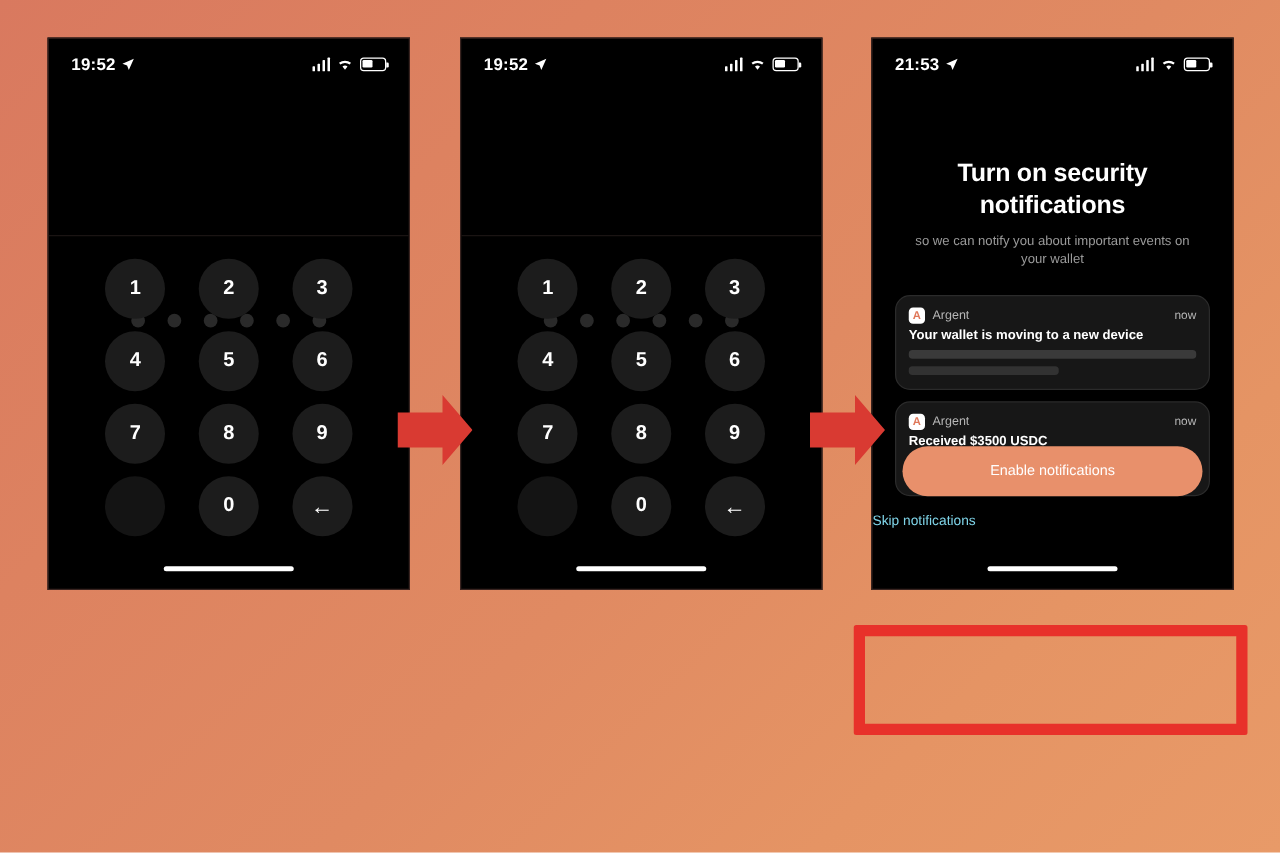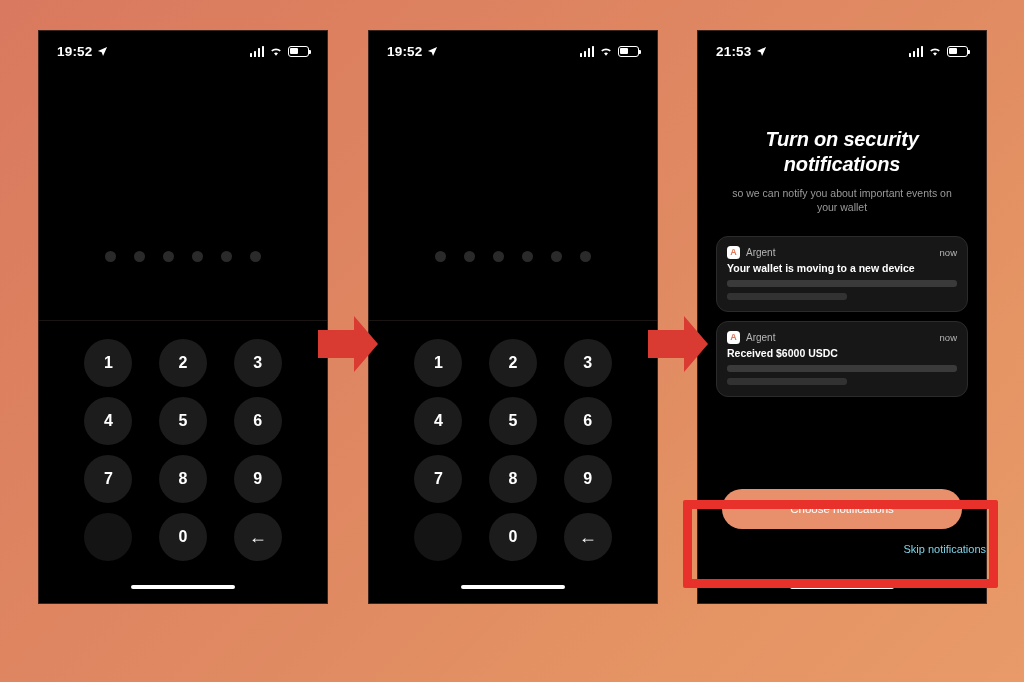--- a/index.html
+++ b/index.html
@@ -11,21 +11,21 @@
   body {
     background: linear-gradient(135deg, #d9795f 0%, #dd8260 28%, #e08a62 55%, #e59464 78%, #e89a68 100%);
     position: relative;
   }
 
   
   .phone {
     position: absolute;
     top: 30px;
     width: 290px;
-    height: 574px;
+    height: 442px;
     background: #000;
     border: 1px solid #3a2420;
     overflow: hidden;
   }
   #phone-1 { left: 38px; }
   #phone-2 { left: 368px; }
   #phone-3 { left: 697px; }
 
   
   .statusbar {
@@ -92,21 +92,21 @@
 
   .home-indicator {
     position: absolute; left: 50%; transform: translateX(-50%);
     bottom: 14px; width: 104px; height: 4.5px;
     background: #fff; border-radius: 3px;
   }
 
   
   .p3-title {
     color: #fff; text-align: center; font-size: 20px; font-weight: 700;
-    line-height: 25px; padding: 62px 34px 0 34px; letter-spacing: -.2px; font-style: italic;
+    line-height: 25px; padding: 62px 34px 0 34px; letter-spacing: -.2px;
   }
   .p3-sub {
     color: #9a9a9a; text-align: center; font-size: 10.5px;
     line-height: 14px; padding: 9px 30px 0 30px;
   }
   .notif-list { padding: 22px 18px 0 18px; display: flex; flex-direction: column; gap: 9px; }
   .notif {
     background: #171717; border: 1px solid #2b2b2b;
     border-radius: 12px; padding: 9px 10px 11px 10px;
   }
@@ -124,21 +124,21 @@
 
   .cta-wrap { position: absolute; left: 0; right: 0; bottom: 74px; padding: 0 24px; }
   .cta {
     display: block; width: 100%; height: 40px; border: none;
     border-radius: 22px; background: #e8906b; color: #fff;
     font-size: 11.5px; font-weight: 400; cursor: pointer;
     font-family: "Liberation Sans", sans-serif;
   }
   .skip {
     position: absolute; left: 0; right: 0; bottom: 48px;
-    text-align: right; color: #7fd4e8; font-size: 11px; cursor: pointer;
+    text-align: left; color: #7fd4e8; font-size: 11px; cursor: pointer;
   }
 
   
   .highlight {
     position: absolute; left: 683px; top: 500px;
     width: 315px; height: 88px;
     border: 9px solid #e8312a; border-radius: 2px;
     pointer-events: none;
   }
 
@@ -286,28 +286,28 @@
       <div class="notif-title">Your wallet is moving to a new device</div>
       <div class="skel"></div>
       <div class="skel short"></div>
     </div>
     <div class="notif">
       <div class="notif-head">
         <span class="app-icon">A</span>
         <span class="app-name">Argent</span>
         <span class="notif-time">now</span>
       </div>
-      <div class="notif-title">Received $6000 USDC</div>
+      <div class="notif-title">Received $3500 USDC</div>
       <div class="skel"></div>
       <div class="skel short"></div>
     </div>
   </div>
 
   <div class="cta-wrap">
-    <button class="cta">Choose notifications</button>
+    <button class="cta">Enable notifications</button>
   </div>
   <div class="skip">Skip notifications</div>
 
   <div class="home-indicator"></div>
 </div>
 
 <div class="highlight"></div>
 
 <svg class="arrow" id="arrow-1" viewBox="0 0 60 60">
   <path d="M0 16h36V2l24 28-24 28V44H0z" fill="#d93a32"></path>

